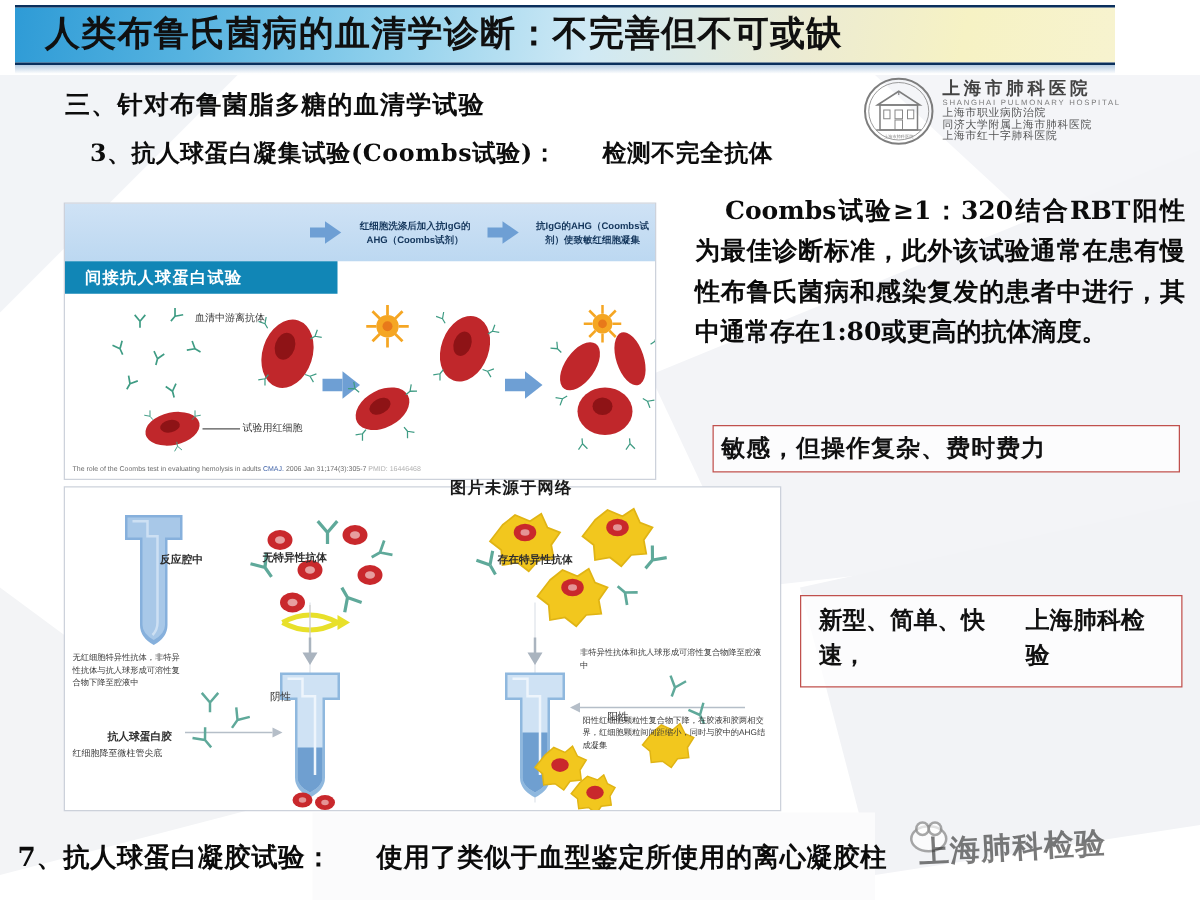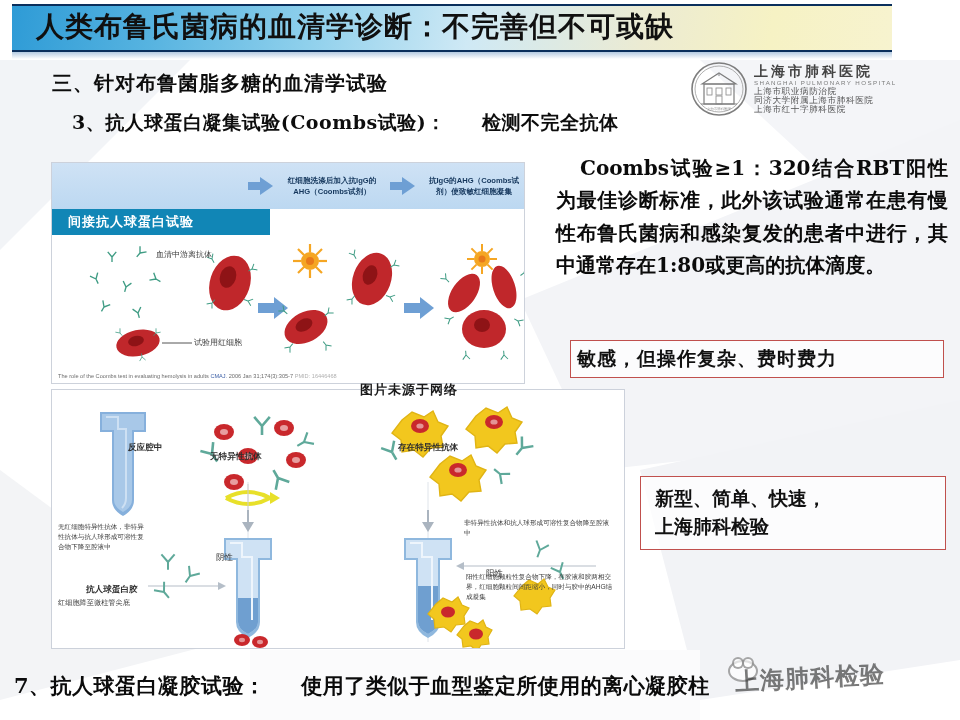--- a/index.html
+++ b/index.html
@@ -89,21 +89,21 @@
     font-weight:bold; color:#111;
     display:flex; align-items:center;
   }
   #callout-1 {
     left:570px; top:340px; width:374px; height:38px;
     font-size:19px; padding:0 6px; letter-spacing:1px;
   }
   #callout-2 {
     left:640px; top:476px; width:306px; height:74px;
     font-size:19px; padding:6px 14px; line-height:1.45;
-    flex-direction:column; align-items:flex-start; justify-content:center;
+    flex-direction:row; align-items:flex-start; justify-content:center;
   }
 
   
   .fig { position:absolute; background:#fff; z-index:4; overflow:hidden;
          box-shadow:0 0 0 1px rgba(200,205,215,.9); }
   #fig-1 { left:52px; top:163px; width:472px; height:220px; }
 
   .fig1-band {
     position:absolute; left:0; top:0; width:100%; height:46px;
     background:linear-gradient(180deg,#cfe2f5,#bcd8f1);
@@ -583,21 +583,21 @@
       <g transform="translate(508,182) rotate(-25) scale(1.1)">
           <path d="M0 7 L0 0 M0 0 L-6 -7 M0 0 L6 -7"></path>
         </g>
     </g>
     <g fill="#f2c71e" stroke="#e0b414" stroke-width="1.2">
       <path d="M470 196 l7 -6 l9 4 l6 -5 l4 8 l7 3 l-5 8 l1 8 l-9 1 l-5 7 l-7 -5 l-9 1 l-1 -9 l-6 -5 z"></path>
     </g>
   </svg>
 
   <div class="fig2-lbl fig2-head" style="left:76px; top:4px;">反应腔中</div>
-  <div class="fig2-lbl fig2-head" style="left:158px; top:13px;">无特异性抗体</div>
+  <div class="fig2-lbl fig2-head" style="left:158px; top:3px;">无特异性抗体</div>
   <div class="fig2-lbl fig2-head" style="left:346px; top:4px;">存在特异性抗体</div>
   <div class="fig2-lbl fig2-head" style="left:34px; top:146px;">抗人球蛋白胶</div>
 
   <div class="fig2-lbl fig2-small" style="left:6px; top:132px; width:92px;">无红细胞特异性抗体，非特异性抗体与抗人球形成可溶性复合物下降至腔液中</div>
   <div class="fig2-lbl fig2-small" style="left:6px; top:208px; width:110px; font-size:7.2px;">红细胞降至微柱管尖底</div>
 
   <div class="fig2-lbl fig2-small" style="left:412px; top:128px; width:148px;">非特异性抗体和抗人球形成可溶性复合物降至腔液中</div>
   <div class="fig2-lbl fig2-small" style="left:414px; top:182px; width:150px;">阳性红细胞颗粒性复合物下降，在胶液和胶两相交界，红细胞颗粒间间距缩小，同时与胶中的AHG结成凝集</div>
 
   <div class="fig2-lbl fig2-res" style="left:140px; top:162px;">阴性</div>

